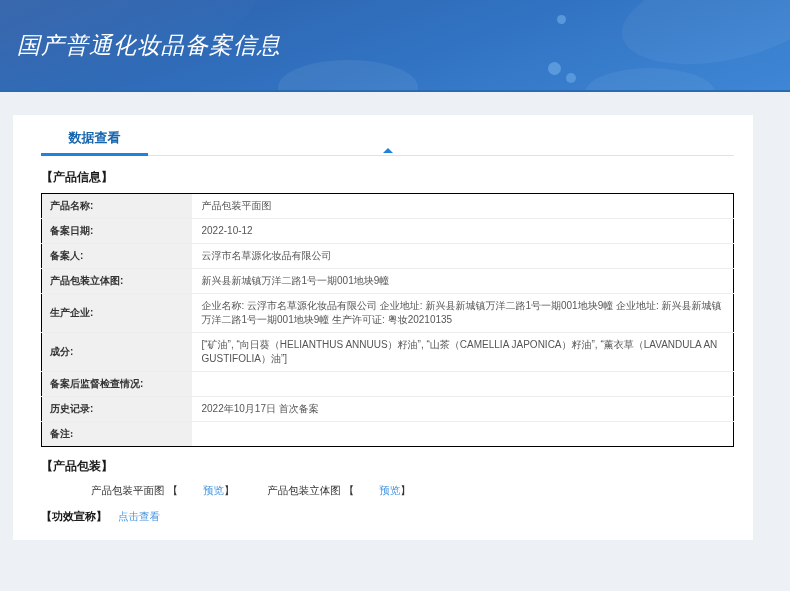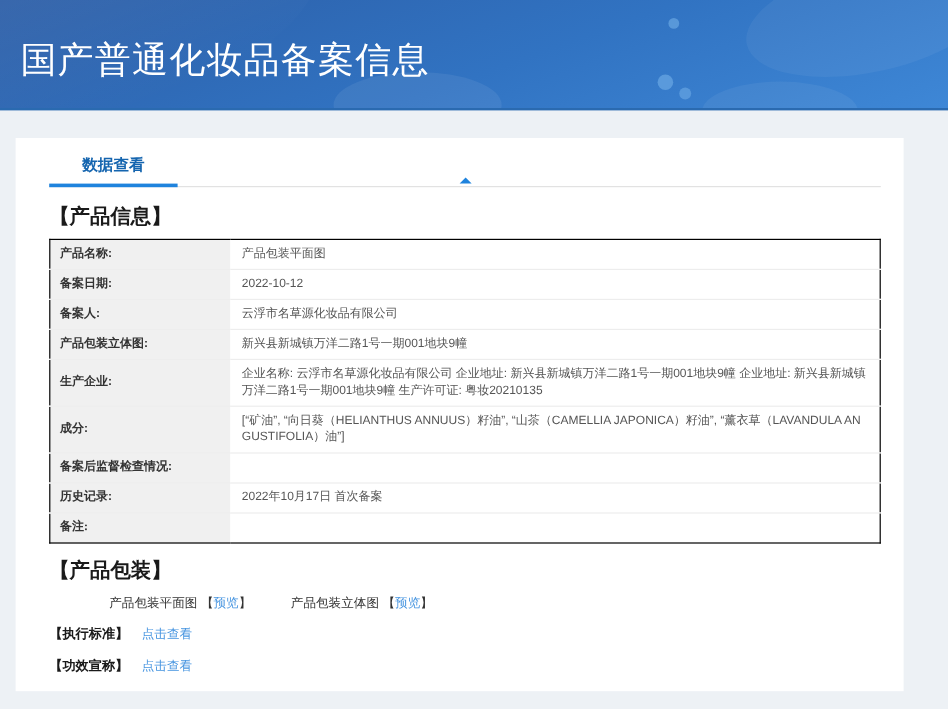--- a/index.html
+++ b/index.html
@@ -11,21 +11,21 @@
   }
 
   
   .hdr {
     position:relative; height:92px; overflow:hidden;
     background:linear-gradient(160deg,#2c5ea7 0%,#3173c2 55%,#3e87d6 100%);
     border-bottom:2px solid #2a6ab0;
   }
   .hdr h1 {
     position:relative; z-index:2; margin:0; padding:30px 0 0 17px;
-    color:#ffffff; font-size:30px; font-weight:500; letter-spacing:1px;
+    color:#ffffff; font-size:23px; font-weight:500; letter-spacing:1px;font-style:italic;
   }
   .dec { position:absolute; border-radius:50%; }
   .dec.streak { left:-70px; top:-60px; width:340px; height:150px;
     background:linear-gradient(rgba(255,255,255,0.07),rgba(255,255,255,0));
     transform:rotate(-22deg); border-radius:40%; }
   .dec.blob1 { left:278px; top:60px; width:140px; height:55px; background:rgba(255,255,255,0.07); }
   .dec.blob2 { left:585px; top:68px; width:130px; height:50px; background:rgba(255,255,255,0.06); }
   .dec.blob3 { right:-40px; top:-30px; width:210px; height:90px; background:rgba(255,255,255,0.05); transform:rotate(-12deg); }
   .dec.dot1 { left:557px; top:15px; width:9px;  height:9px;  background:rgba(120,180,235,0.55); }
   .dec.dot2 { left:548px; top:62px; width:13px; height:13px; background:rgba(120,180,235,0.55); }
@@ -41,40 +41,40 @@
   .tabbar { position:relative; height:41px; }
   .tabbar .grayline { position:absolute; left:0; right:0; bottom:0; height:1px; background:#e2e2e2; }
   .tab { position:absolute; left:0; top:0; width:107px; height:41px;
     text-align:center; padding-top:14px; cursor:pointer;
     color:#1565af; font-size:13px; font-weight:bold; }
   .tab-underline { position:absolute; left:0; bottom:0; width:107px; height:3px; background:#1f83dd; }
   .tab-arrow { position:absolute; left:50%; bottom:3px; margin-left:-5px; width:0; height:0;
     border-left:5px solid transparent; border-right:5px solid transparent; border-bottom:5px solid #1f83dd; }
 
   
-  .sec-title { margin:13px 0 7px; font-size:17px; font-weight:bold; color:#1a1a1a; }
+  .sec-title { margin:13px 0 7px; font-size:12px; font-weight:bold; color:#1a1a1a; }
 
   
   table.info { width:693px; border-collapse:collapse; border:1px solid #000000; table-layout:fixed; }
   table.info tr { border-bottom:1px solid #ededed; }
   table.info tr:last-child { border-bottom:none;font-family:Liberation Serif, serif; }
   table.info th {
     width:150px; background:#f0f0f0; text-align:left; vertical-align:middle;
     font-size:10px; font-weight:bold; color:#333; padding:5px 8px; line-height:14px;
   }
   table.info td {
     background:#fff; font-size:10px; font-weight:normal; color:#555;
     padding:5px 10px; line-height:14px; vertical-align:middle; word-break:break-all;
   }
 
   
   .pack-line { margin:9px 0 0 50px; font-size:10.5px; color:#333; }
   .pack-item .bracket { color:#333; }
   .pack-item.stereo { margin-left:30px; }
-  .link { color:#4795e0; text-decoration:none; cursor:pointer; }
+  .link { color:#4795e0; text-decoration:none; cursor:pointer;margin-left:25px; }
   .inline-line { margin-top:11px; font-size:11px; }
   .line-title { font-weight:bold; color:#1a1a1a; }
   .inline-line .link { margin-left:8px; font-size:10.5px; }
 </style>
 </head>
 <body>
 
 <div class="hdr">
   <div class="dec streak"></div>
   <div class="dec blob1"></div>
@@ -146,23 +146,19 @@
     <span class="pack-item">
       <span>产品包装平面图</span>
       <span class="bracket">【</span><a class="link">预览</a><span class="bracket">】</span>
     </span>
     <span class="pack-item stereo">
       <span>产品包装立体图</span>
       <span class="bracket">【</span><a class="link">预览</a><span class="bracket">】</span>
     </span>
   </div>
 
-  <div class="inline-line">
-    <span class="line-title">【执行标准】</span>
-    <a class="link">点击查看</a>
-  </div>
 
   <div class="inline-line">
     <span class="line-title">【功效宣称】</span>
     <a class="link">点击查看</a>
   </div>
 
 </div>
 
 </body></html>

